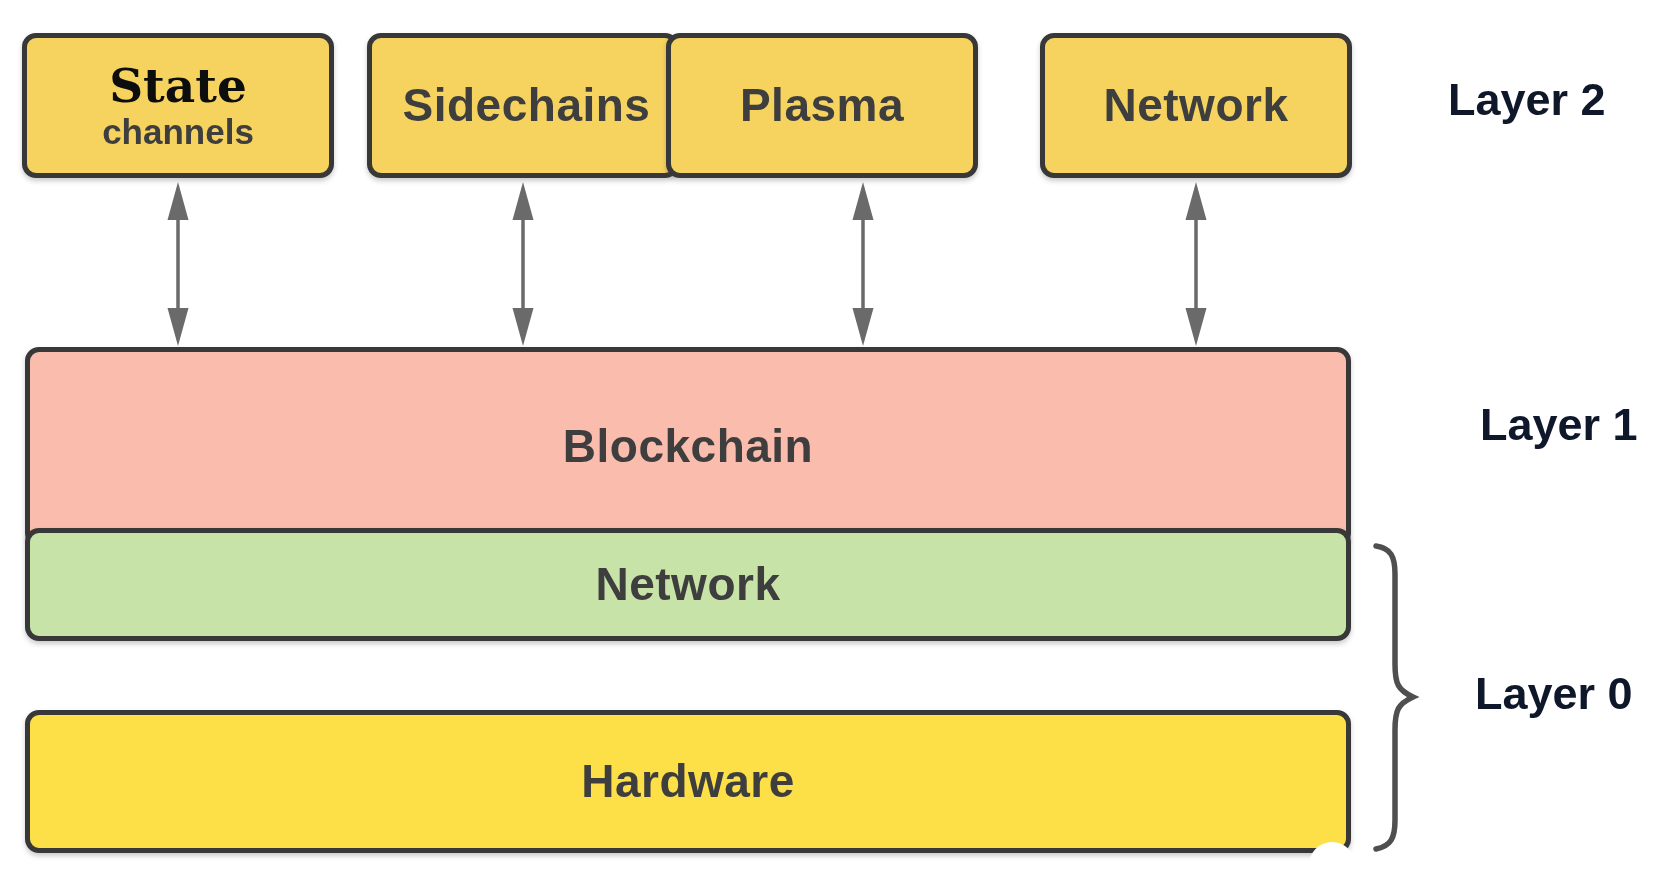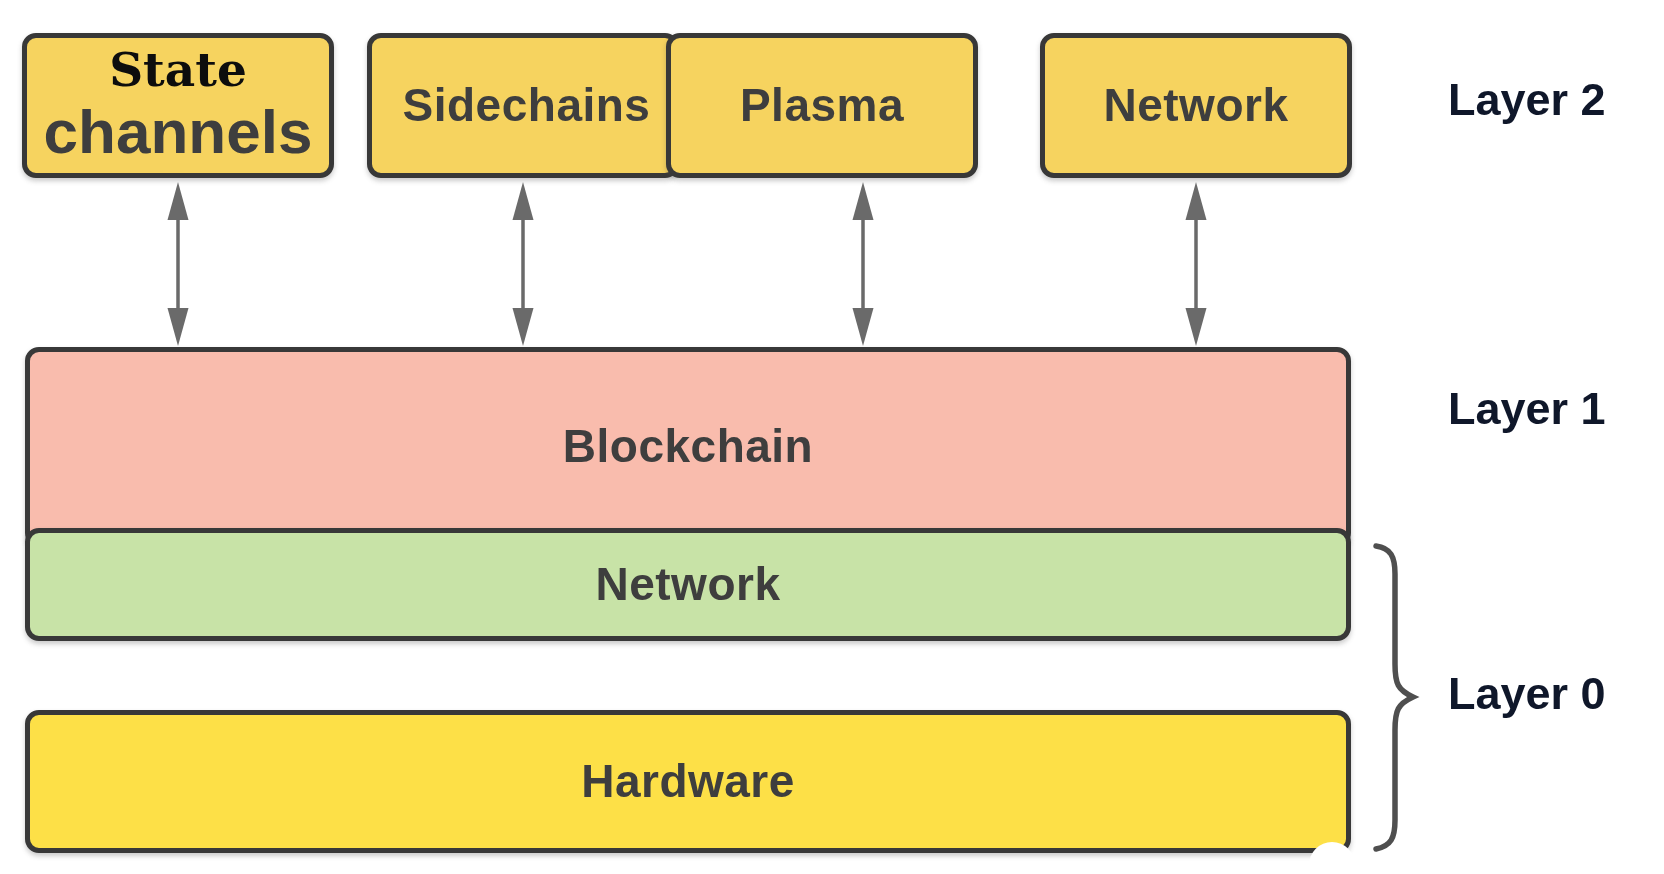--- a/index.html
+++ b/index.html
@@ -23,28 +23,28 @@
   #box-network    { top:528px; height:113px; background:#c8e3a7; }
   #box-hardware   { top:710px; height:143px; background:#fde047; }
   .box-label {
     font-weight:bold; font-size:46px; color:#3e3e3e; line-height:1.12;
     letter-spacing:0.5px;
   }
   .serif-word {
     display:block; font-family:"DejaVu Serif", serif; font-weight:bold;
     font-size:47px; color:#0d0d0d; line-height:1.12;
   }
-  .sans-word { display:block; font-weight:bold; font-size:62px; color:#3e3e3e; line-height:1.12; }
+  .sans-word { display:block; font-weight:bold; font-size:35px; color:#3e3e3e; line-height:1.12; }
   .side-label {
     position:absolute; left:1448px; font-weight:bold; font-size:45px;
     color:#0f172a; white-space:nowrap;
   }
   #label-layer2 { top:74px;  }
-  #label-layer1 { top:383px; }
-  #label-layer0 { top:668px; }
+  #label-layer1 { top:399px;margin-left:32px; }
+  #label-layer0 { top:668px;margin-left:27px; }
   .arrow { position:absolute; top:180px; width:34px; height:168px; }
   #arrow-1 { left:161px;  }
   #arrow-2 { left:506px;  }
   #arrow-3 { left:846px;  }
   #arrow-4 { left:1179px; }
   .brace { position:absolute; left:1368px; top:540px; width:52px; height:316px; }
   .notch {
     position:absolute; left:1309px; top:842px; width:46px; height:46px;
     background:#ffffff; border-radius:50%;
   }

